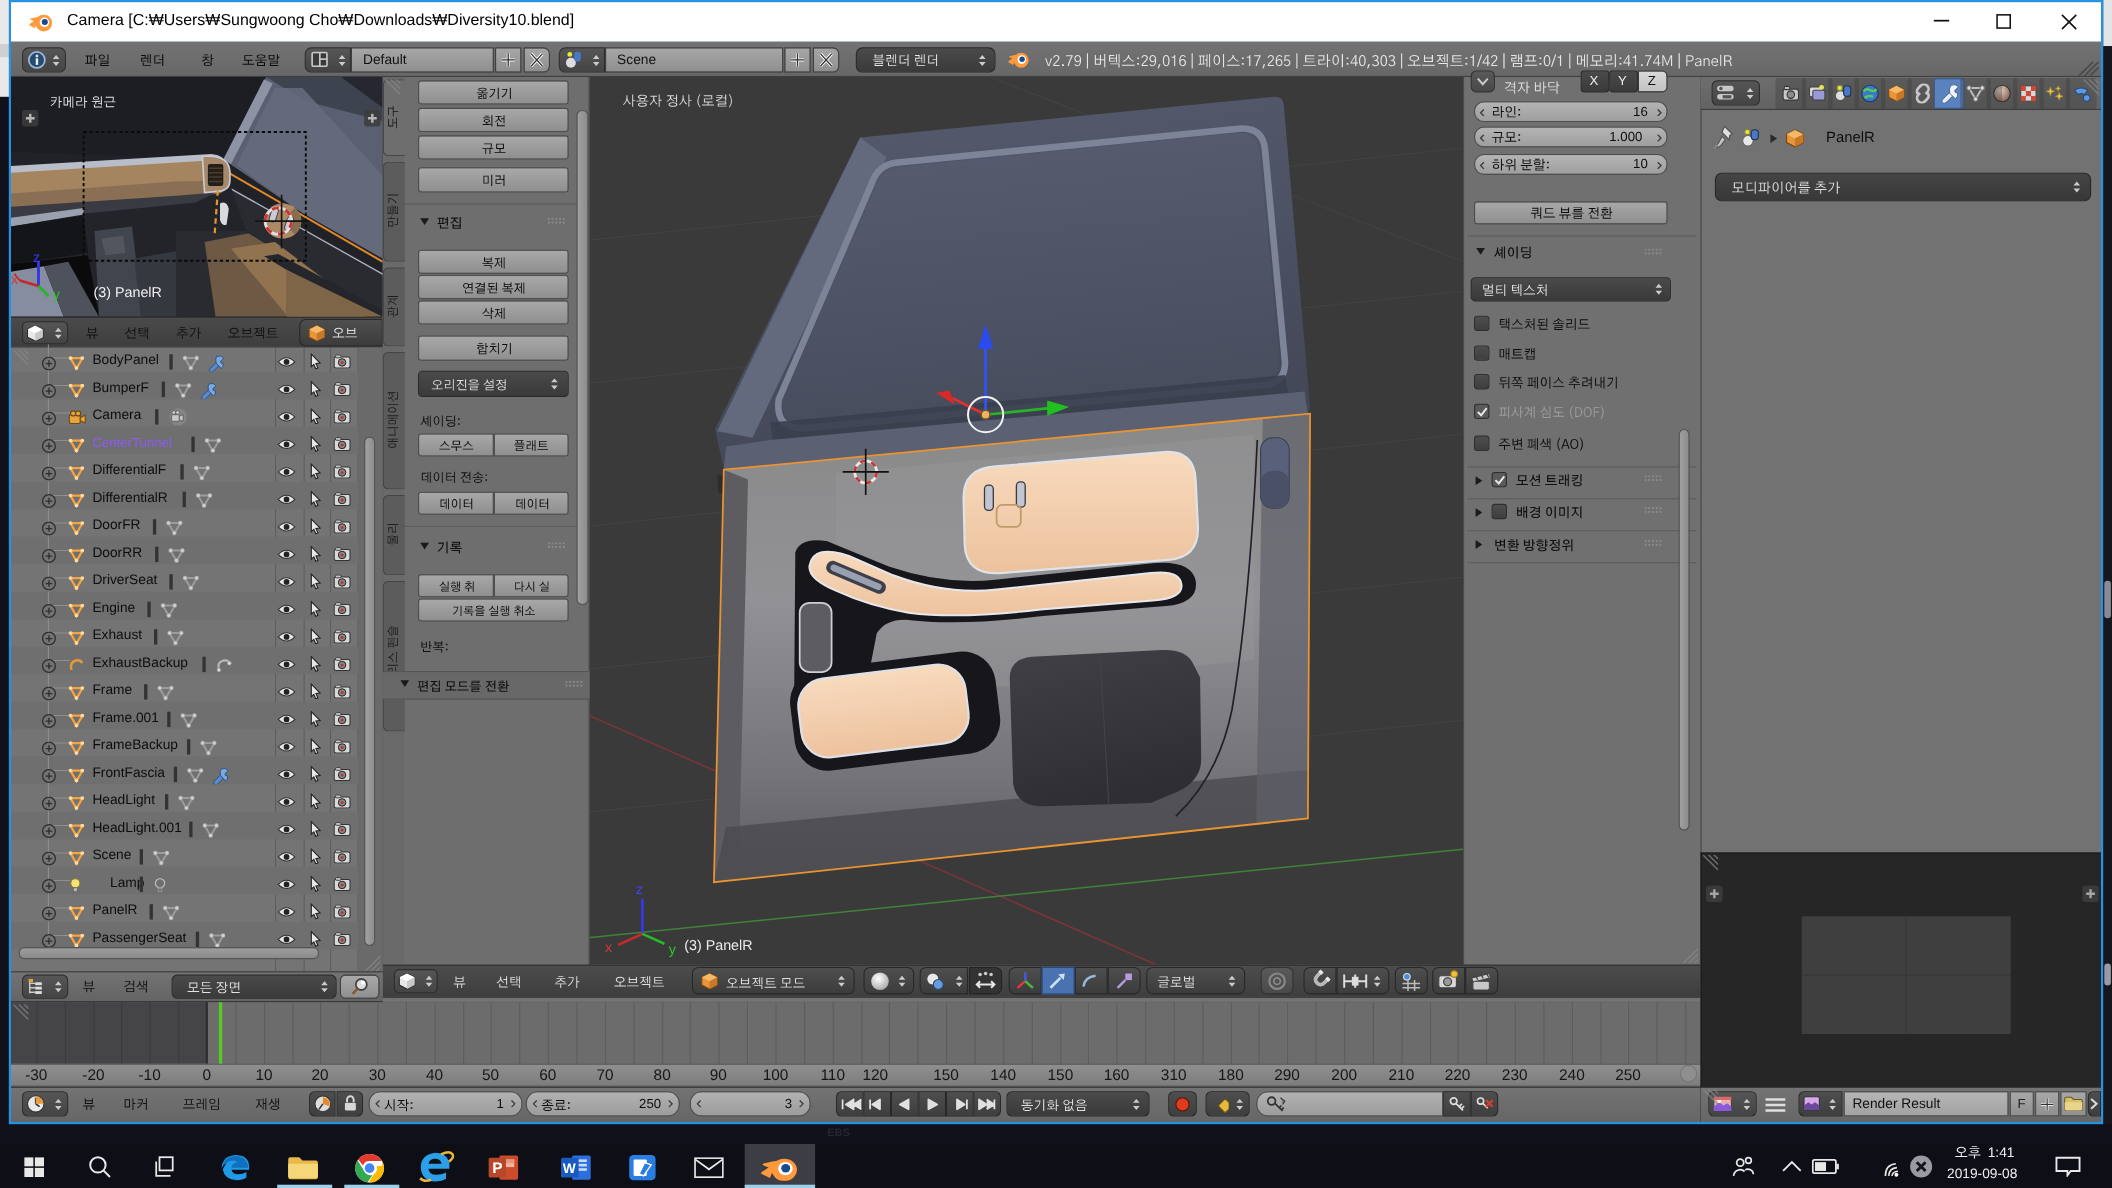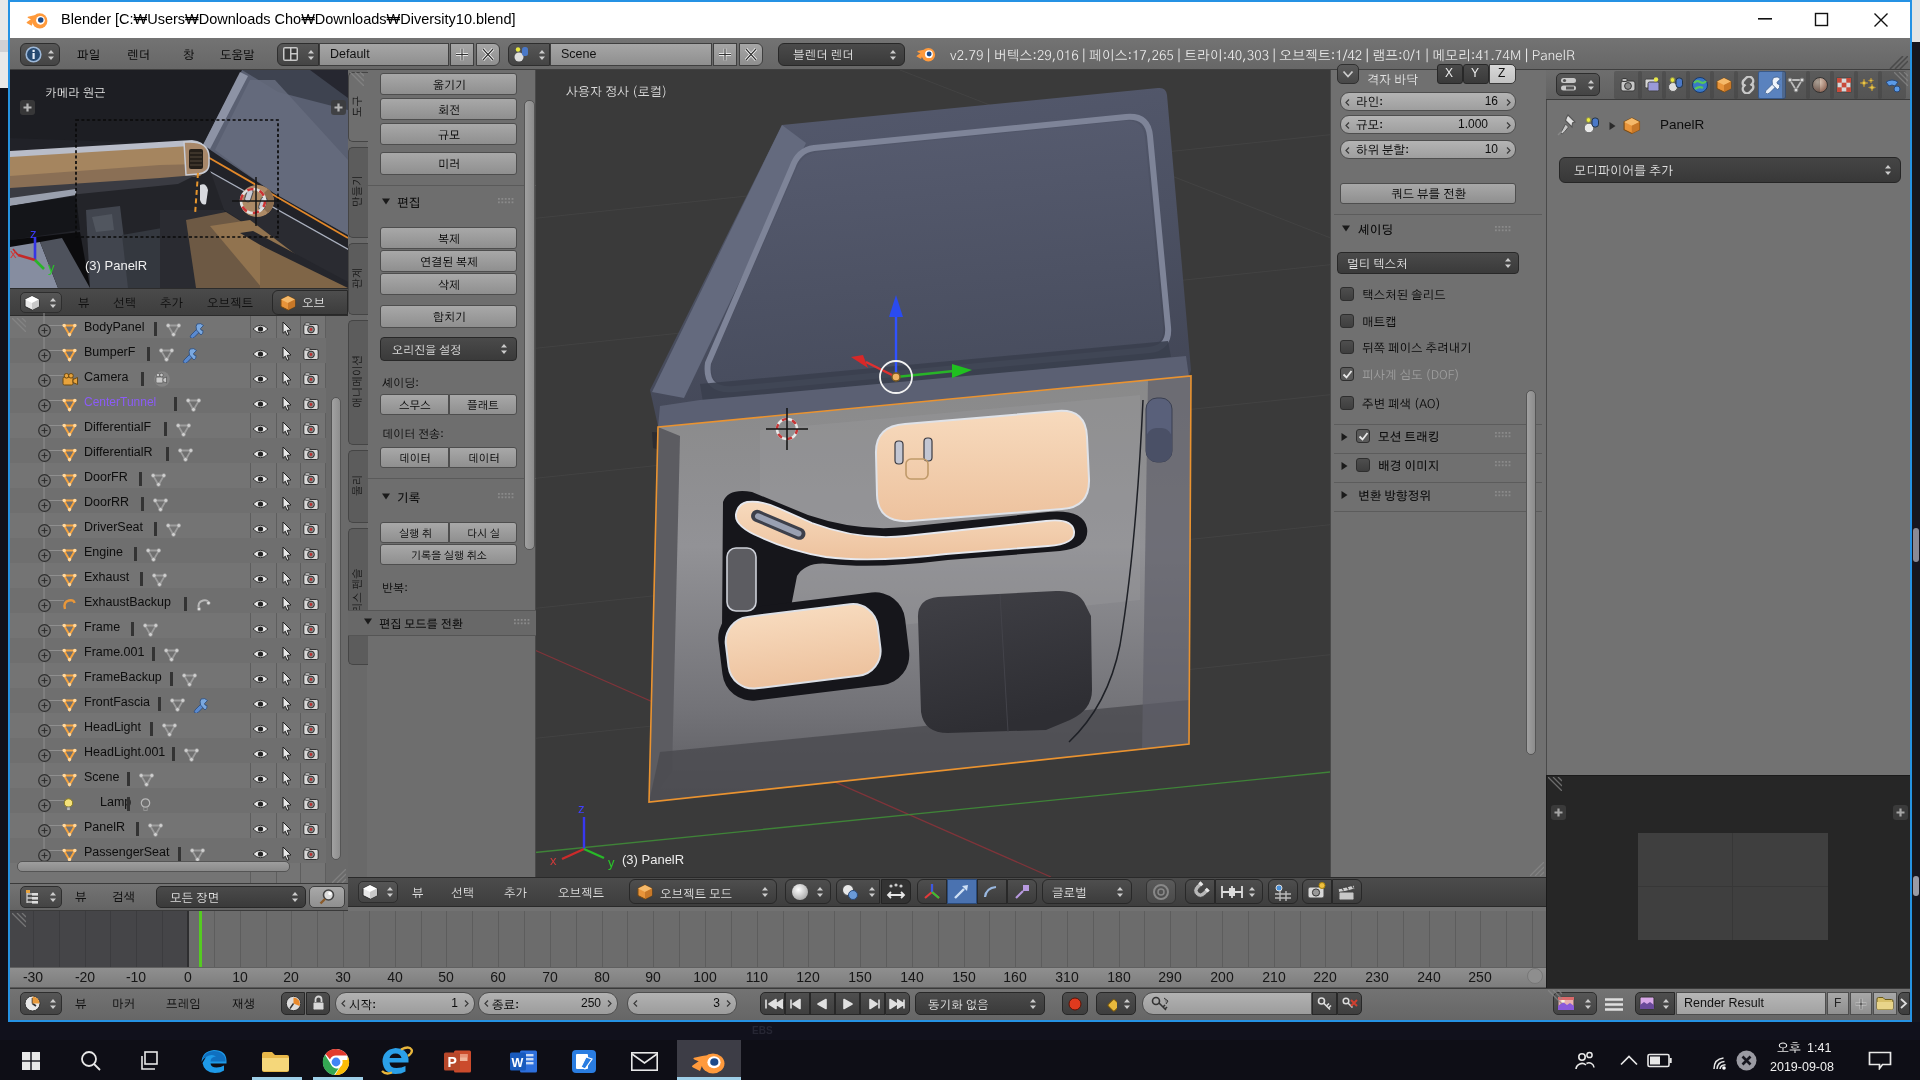--- a/index.html
+++ b/index.html
@@ -12,21 +12,21 @@
 <div style="position:absolute;left:10px;top:38px;width:1900px;height:982px;background:#727272"></div>
 <svg style="position:absolute;left:26px;top:10px;" width="22" height="19" viewBox="0 0 22 19">
     <g transform="scale(0.95)">
       <path d="M9.5 6.5 L1 12.5 Q0 13.3 1.2 13.9 L6 16.5 Z" fill="#ff9a3c"></path>
       <path d="M2 7.2 Q1 7.9 2.2 8.4 L8 11 L13 6.2 Q10 5.2 7.5 5.9 Z" fill="#ff9a3c"></path>
       <circle cx="14.5" cy="11.5" r="8" fill="#ff9a3c"></circle>
       <circle cx="15.2" cy="10.8" r="4.6" fill="#fff"></circle>
       <circle cx="15.5" cy="10.5" r="2.9" fill="#1b4a8a"></circle>
     </g>
   </svg>
-<div class="ab" style="left:61px;top:11px;font-size:14.5px;color:#000">Blender [C:₩Users₩Downloads Cho₩Downloads₩Diversity10.blend]</div>
+<div class="ab" style="left:61px;top:11px;font-size:14.5px;color:#000">Camera [C:₩Users₩Sungwoong Cho₩Downloads₩Diversity10.blend]</div>
 <svg style="position:absolute;left:1752px;top:17px;" width="26" height="4" viewBox="0 0 26 4">
     <rect x="6" y="1" width="14" height="1.6" fill="#111"></rect>
   </svg>
 <svg style="position:absolute;left:1809px;top:12px;" width="26" height="16" viewBox="0 0 26 16">
     <rect x="6.5" y="1.5" width="12" height="12" fill="none" stroke="#111" stroke-width="1.4"></rect>
   </svg>
 <svg style="position:absolute;left:1868px;top:12px;" width="26" height="16" viewBox="0 0 26 16">
     <path d="M6.5 1.5L19.5 14.5M19.5 1.5L6.5 14.5" stroke="#111" stroke-width="1.4"></path>
   </svg>
 <div style="position:absolute;left:10px;top:38px;width:1900px;height:32px;background:linear-gradient(#737373,#676767);border-bottom:1px solid #3f3f3f"></div>
@@ -1357,21 +1357,21 @@
 <div style="position:absolute;left:1340px;top:115px;width:176px;height:19px;background:linear-gradient(#b4b4b4,#9e9e9e);border:1px solid #4e4e4e;border-radius:9px"></div>
 <svg style="position:absolute;left:1345px;top:121.5px;" width="5" height="7" viewBox="0 0 5 7">
     <path d="M4 0.5L1 3.5L4 6.5" fill="none" stroke="#3a3a3a" stroke-width="1.2"></path>
   </svg>
 <svg style="position:absolute;left:1506px;top:121.5px;" width="5" height="7" viewBox="0 0 5 7">
     <path d="M1 0.5L4 3.5L1 6.5" fill="none" stroke="#3a3a3a" stroke-width="1.2"></path>
   </svg>
 <svg style="position:absolute;left:1356px;top:114.5px;overflow:visible" width="4" height="4">
     <path d="M2 -8.2L2 -9L9.6 -9Q9.6 -6.5 9 -4.1L8.1 -4.1Q8.4 -5.2 8.5 -6.3Q8.7 -7.5 8.7 -8.2L2 -8.2ZM0.5 -3.7L0.5 -4.5L11 -4.5L11 -3.7L8.2 -3.7L8.2 1.1L7.3 1.1L7.3 -3.7L4.2 -3.7L4.2 1.1L3.3 1.1L3.3 -3.7L0.5 -3.7ZM13.7 -3.8L13.7 -8.8L20.9 -8.8L20.9 -3.8L13.7 -3.8ZM14.6 -4.6L20 -4.6L20 -8L14.6 -8L14.6 -4.6ZM12 -0.2L12 -1L16.8 -1L16.8 -4.3L17.8 -4.3L17.8 -1L22.5 -1L22.5 -0.2L12 -0.2ZM24.4 -1L24.4 -2.4L25.9 -2.4L25.9 -1L24.4 -1ZM24.4 -5.6L24.4 -7L25.9 -7L25.9 -5.6L24.4 -5.6Z" fill="#0d0d0d" transform="translate(0,14)"></path>
   </svg>
-<div class="ab" style="left:1458px;top:116.5px;width:40px;text-align:left;font-size:12px;color:#0d0d0d">1.000</div>
+<div class="ab" style="left:1458px;top:116.5px;width:40px;text-align:center;font-size:12px;color:#0d0d0d">1.000</div>
 <div style="position:absolute;left:1340px;top:140px;width:176px;height:19px;background:linear-gradient(#b4b4b4,#9e9e9e);border:1px solid #4e4e4e;border-radius:9px"></div>
 <svg style="position:absolute;left:1345px;top:146.5px;" width="5" height="7" viewBox="0 0 5 7">
     <path d="M4 0.5L1 3.5L4 6.5" fill="none" stroke="#3a3a3a" stroke-width="1.2"></path>
   </svg>
 <svg style="position:absolute;left:1506px;top:146.5px;" width="5" height="7" viewBox="0 0 5 7">
     <path d="M1 0.5L4 3.5L1 6.5" fill="none" stroke="#3a3a3a" stroke-width="1.2"></path>
   </svg>
 <svg style="position:absolute;left:1356px;top:139.5px;overflow:visible" width="4" height="4">
     <path d="M2.2 -8.2L2.2 -9L6 -9L6 -8.2L2.2 -8.2ZM0.7 -6L0.7 -6.8L7 -6.8L7 -6L0.7 -6ZM1.2 -2.7Q1.2 -3.7 2 -4.3Q2.8 -5 4.1 -5Q5.3 -5 6.1 -4.3Q6.9 -3.7 6.9 -2.7Q6.9 -1.7 6.1 -1.1Q5.3 -0.5 4.1 -0.5Q2.8 -0.5 2 -1.1Q1.2 -1.8 1.2 -2.7ZM2.2 -2.7Q2.2 -2.1 2.7 -1.7Q3.3 -1.3 4.1 -1.3Q4.8 -1.3 5.4 -1.7Q6 -2.1 6 -2.7Q6 -3.4 5.4 -3.8Q4.8 -4.2 4.1 -4.2Q3.3 -4.2 2.7 -3.8Q2.2 -3.4 2.2 -2.7ZM8.5 1.1L8.5 -9.6L9.4 -9.6L9.4 -4.6L11.2 -4.6L11.2 -3.8L9.4 -3.8L9.4 1.1L8.5 1.1ZM13.2 -7.1Q13.2 -8.1 14 -8.7Q14.8 -9.3 16.1 -9.3Q17.3 -9.3 18.2 -8.7Q19 -8.1 19 -7.1Q19 -6.1 18.2 -5.5Q17.3 -4.9 16.1 -4.9Q14.8 -4.9 14 -5.5Q13.2 -6.1 13.2 -7.1ZM14.1 -7.1Q14.1 -6.5 14.7 -6Q15.3 -5.6 16.1 -5.6Q16.9 -5.6 17.5 -6.1Q18 -6.5 18 -7.1Q18 -7.8 17.5 -8.2Q16.9 -8.6 16.1 -8.6Q15.3 -8.6 14.7 -8.2Q14.1 -7.8 14.1 -7.1ZM20.7 1.1L20.7 -9.6L21.6 -9.6L21.6 1.1L20.7 1.1ZM12.4 -2.7L12.4 -3.5L13.7 -3.5Q17.6 -3.5 20.3 -3.9L20.3 -3.1Q18.8 -2.9 16.5 -2.8L16.5 0.9L15.6 0.9L15.6 -2.8Q14.6 -2.7 13.7 -2.7L12.4 -2.7ZM28.1 -5.2L28.1 -9.4L29 -9.4L29 -8.1L34.5 -8.1L34.5 -9.4L35.4 -9.4L35.4 -5.2L28.1 -5.2ZM29 -5.9L34.5 -5.9L34.5 -7.3L29 -7.3L29 -5.9ZM26.5 -3.1L26.5 -3.9L36.9 -3.9L36.9 -3.1L32.4 -3.1L32.4 -1.1L31.5 -1.1L31.5 -3.1L26.5 -3.1ZM28.2 0.7L28.2 -2.1L29.1 -2.1L29.1 -0.1L35.7 -0.1L35.7 0.7L28.2 0.7ZM39.6 -8.8L39.6 -9.6L43.5 -9.6L43.5 -8.8L39.6 -8.8ZM38 -7.3L38 -8L44.7 -8L44.7 -7.3L38 -7.3ZM38.5 -5.3Q38.5 -6 39.4 -6.4Q40.3 -6.7 41.6 -6.7Q42.8 -6.7 43.7 -6.4Q44.6 -6 44.6 -5.3Q44.6 -4.6 43.7 -4.3Q42.8 -3.9 41.6 -3.9Q40.3 -3.9 39.4 -4.3Q38.5 -4.6 38.5 -5.3ZM39.5 -5.3Q39.5 -5 40.1 -4.8Q40.7 -4.6 41.6 -4.6Q42.4 -4.6 43 -4.8Q43.6 -5 43.6 -5.3Q43.6 -6 41.6 -6Q40.7 -6 40.1 -5.9Q39.5 -5.7 39.5 -5.3ZM46.2 -3.6L46.2 -9.6L47.1 -9.6L47.1 -6.9L48.6 -6.9L48.6 -6.1L47.1 -6.1L47.1 -3.6L46.2 -3.6ZM39.8 1L39.8 -1.4L46.2 -1.4L46.2 -2.4L39.7 -2.4L39.7 -3L47.1 -3L47.1 -0.8L40.7 -0.8L40.7 0.3L47.5 0.3L47.5 1L39.8 1ZM50.4 -1L50.4 -2.4L51.9 -2.4L51.9 -1L50.4 -1ZM50.4 -5.6L50.4 -7L51.9 -7L51.9 -5.6L50.4 -5.6Z" fill="#0d0d0d" transform="translate(0,14)"></path>
   </svg>
@@ -1693,21 +1693,21 @@
 <div class="ab" style="left:267px;top:968.5px;width:48px;text-align:center;font-size:14px;color:#161616">20</div>
 <div class="ab" style="left:319px;top:968.5px;width:48px;text-align:center;font-size:14px;color:#161616">30</div>
 <div class="ab" style="left:371px;top:968.5px;width:48px;text-align:center;font-size:14px;color:#161616">40</div>
 <div class="ab" style="left:422px;top:968.5px;width:48px;text-align:center;font-size:14px;color:#161616">50</div>
 <div class="ab" style="left:474px;top:968.5px;width:48px;text-align:center;font-size:14px;color:#161616">60</div>
 <div class="ab" style="left:526px;top:968.5px;width:48px;text-align:center;font-size:14px;color:#161616">70</div>
 <div class="ab" style="left:578px;top:968.5px;width:48px;text-align:center;font-size:14px;color:#161616">80</div>
 <div class="ab" style="left:629px;top:968.5px;width:48px;text-align:center;font-size:14px;color:#161616">90</div>
 <div class="ab" style="left:681px;top:968.5px;width:48px;text-align:center;font-size:14px;color:#161616">100</div>
 <div class="ab" style="left:733px;top:968.5px;width:48px;text-align:center;font-size:14px;color:#161616">110</div>
-<div class="ab" style="left:784px;top:968.5px;width:48px;text-align:center;font-size:14px;color:#161616">120</div>
+<div class="ab" style="left:784px;top:968.5px;width:48px;font-size:14px;color:#161616">120</div>
 <div class="ab" style="left:836px;top:968.5px;width:48px;text-align:center;font-size:14px;color:#161616">150</div>
 <div class="ab" style="left:888px;top:968.5px;width:48px;text-align:center;font-size:14px;color:#161616">140</div>
 <div class="ab" style="left:940px;top:968.5px;width:48px;text-align:center;font-size:14px;color:#161616">150</div>
 <div class="ab" style="left:991px;top:968.5px;width:48px;text-align:center;font-size:14px;color:#161616">160</div>
 <div class="ab" style="left:1043px;top:968.5px;width:48px;text-align:center;font-size:14px;color:#161616">310</div>
 <div class="ab" style="left:1095px;top:968.5px;width:48px;text-align:center;font-size:14px;color:#161616">180</div>
 <div class="ab" style="left:1146px;top:968.5px;width:48px;text-align:center;font-size:14px;color:#161616">290</div>
 <div class="ab" style="left:1198px;top:968.5px;width:48px;text-align:center;font-size:14px;color:#161616">200</div>
 <div class="ab" style="left:1250px;top:968.5px;width:48px;text-align:center;font-size:14px;color:#161616">210</div>
 <div class="ab" style="left:1301px;top:968.5px;width:48px;text-align:center;font-size:14px;color:#161616">220</div>

